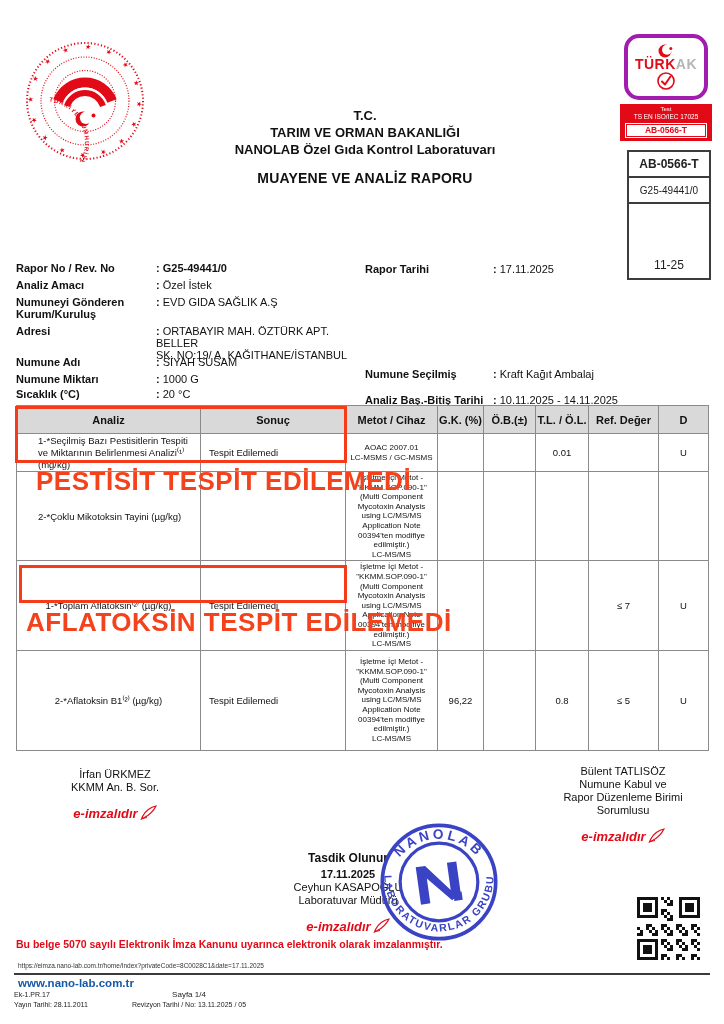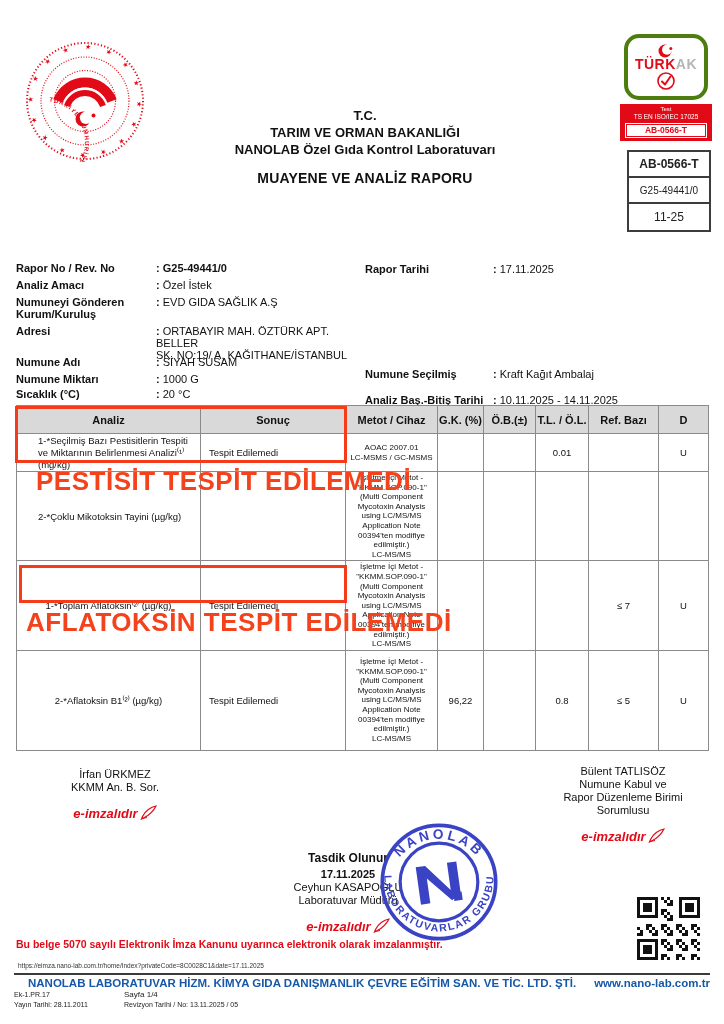--- a/index.html
+++ b/index.html
@@ -9,31 +9,31 @@
   
   .hdr-center { position:absolute; left:140px; top:108px; width:450px; text-align:center; color:#111; }
   .hdr-center .l1 { font-size:13px; font-weight:bold; }
   .hdr-center .l2 { font-size:13px; font-weight:bold; margin-top:2px; }
   .hdr-center .l3 { font-size:13px; font-weight:bold; margin-top:2px; }
   .hdr-center .title { font-size:14px; font-weight:bold; margin-top:13px; letter-spacing:.2px; }
 
   .emblem { position:absolute; left:24px; top:40px; }
 
   .turkak { position:absolute; left:620px; top:34px; width:92px; text-align:center; }
-  .turkak-box { width:84px; height:66px; margin:0 auto; border:4px solid #4d7c0f; border-radius:15px; display:flex; flex-direction:column; align-items:center; justify-content:center; padding-top:1px; }
+  .turkak-box { width:84px; height:66px; margin:0 auto; border:4px solid #a21caf; border-radius:15px; display:flex; flex-direction:column; align-items:center; justify-content:center; padding-top:1px; }
   .turkak-name { font-size:14px; font-weight:bold; letter-spacing:.5px; line-height:13px; }
   .turkak-name .t { color:#e30a17; } .turkak-name .a { color:#b5b5b5; }
   .turkak-band { width:92px; background:#e30a17; color:#fff; margin-top:4px; padding:2px 2px 2px 2px; }
   .turkak-band .b1 { font-size:6px; line-height:7px; }
   .turkak-band .b2 { font-size:6.5px; line-height:8px; }
   .turkak-code { background:#fff; border:1px solid #fff; margin:2px 3px 1px 3px; }
   .turkak-code span { display:block; border:1px solid #e30a17; color:#e30a17; font-weight:bold; font-size:8.5px; line-height:11px; }
   .refboxes { position:absolute; left:627px; top:150px; width:84px; border:2px solid #3c3c3c; }
   .refboxes div { border-bottom:2px solid #3c3c3c; height:26px; display:flex; align-items:center; justify-content:center; font-size:11px; color:#222; }
-  .refboxes div:last-child { border-bottom:none; }
+  .refboxes div:last-child { border-bottom:none;margin-top:48px; }
   .refboxes .rb1 { font-weight:bold; font-size:12px; }
   .refboxes .rb2 { font-size:10px; }
   .refboxes .rb3 { font-size:12px; }
 
   
   .info-left { position:absolute; left:16px; top:262px; width:346px; }
   .irow { display:flex; font-size:11px; color:#111; }
   .irow .il { width:140px; font-weight:bold; white-space:pre-line; flex:none; }
   .irow .iv { white-space:pre-line; }
   .irow .iv::before { content:": "; font-weight:bold; }
@@ -78,21 +78,21 @@
   .sig-link { position:absolute; left:18px; top:962px; color:#333; font-size:6.5px; }
   .qr { position:absolute; left:637px; top:897px; }
   .footline { position:absolute; left:14px; right:14px; top:973px; border-top:2px solid #3a3a3a; }
   .footer { position:absolute; left:14px; right:14px; top:977px; }
   .frow1 { display:flex; align-items:baseline; }
   .fcompany { flex:1; text-align:center; color:#1658a8; font-weight:bold; font-size:11.5px; }
   .fsite { color:#1658a8; font-weight:bold; font-size:11.5px; margin-left:4px; }
   .fgrid { display:flex; margin-top:1px; }
   .fside { width:110px; font-size:7px; color:#222; line-height:10px; }
   .fmid { flex:1; text-align:center; font-size:11px; color:#111; line-height:14px; }
-  .fright { width:130px; text-align:left; font-size:7px; color:#222; line-height:10px; }
+  .fright { width:130px; text-align:center; font-size:7px; color:#222; line-height:10px; }
   .fright .pg { font-size:8px; }
 </style>
 </head>
 <body>
 
 <div class="page">
 
   <svg class="emblem" width="122" height="122" viewBox="0 0 122 122">
     <circle cx="61" cy="61" r="58" fill="none" stroke="#e30a17" stroke-width="2" stroke-dasharray="1.2 2.2"></circle>
     <defs>
@@ -211,21 +211,21 @@
         <col style="width:50px">
     </colgroup>
     <thead>
       <tr>
         <th>Analiz</th>
         <th>Sonuç</th>
         <th>Metot / Cihaz</th>
         <th>G.K. (%)</th>
         <th>Ö.B.(±)</th>
         <th>T.L. / Ö.L.</th>
-        <th>Ref. Bazı</th>
+        <th>Ref. Değer</th>
         <th>D</th>
       </tr>
     </thead>
     <tbody>
       <tr class="r1">
         <td class="analiz-l">1-*Seçilmiş Bazı Pestisitlerin Tespiti ve Miktarının Belirlenmesi Analizi⁽¹⁾ (mg/kg)</td>
         <td class="sonuc">Tespit Edilemedi</td>
         <td class="metot">AOAC 2007.01
 LC-MSMS / GC-MSMS</td>
         <td></td>
@@ -448,21 +448,20 @@
       <rect x="45" y="3" width="15" height="15" fill="#fff"></rect>
       <rect x="48" y="6" width="9" height="9" fill="#111"></rect>
       <rect x="0" y="42" width="21" height="21" fill="#111"></rect>
       <rect x="3" y="45" width="15" height="15" fill="#fff"></rect>
       <rect x="6" y="48" width="9" height="9" fill="#111"></rect>
     </svg>
 
   <div class="footline"></div>
   <div class="footer">
     <div class="frow1">
-      <span class="fcompany">NANOLAB LABORATUVAR HİZM. KİMYA GIDA DANIŞMANLIK ÇEVRE EĞİTİM SAN. VE TİC. LTD. ŞTİ.</span>
       <span class="fsite">www.nano-lab.com.tr</span>
     </div>
     <div class="fgrid">
       <div class="fside">
         <div>Ek-1.PR.17</div>
         <div>Yayın Tarihi: 28.11.2011</div>
       </div>
       <div class="fright">
         <div class="pg">Sayfa 1/4</div>
         <div>Revizyon Tarihi / No: 13.11.2025 / 05</div>

